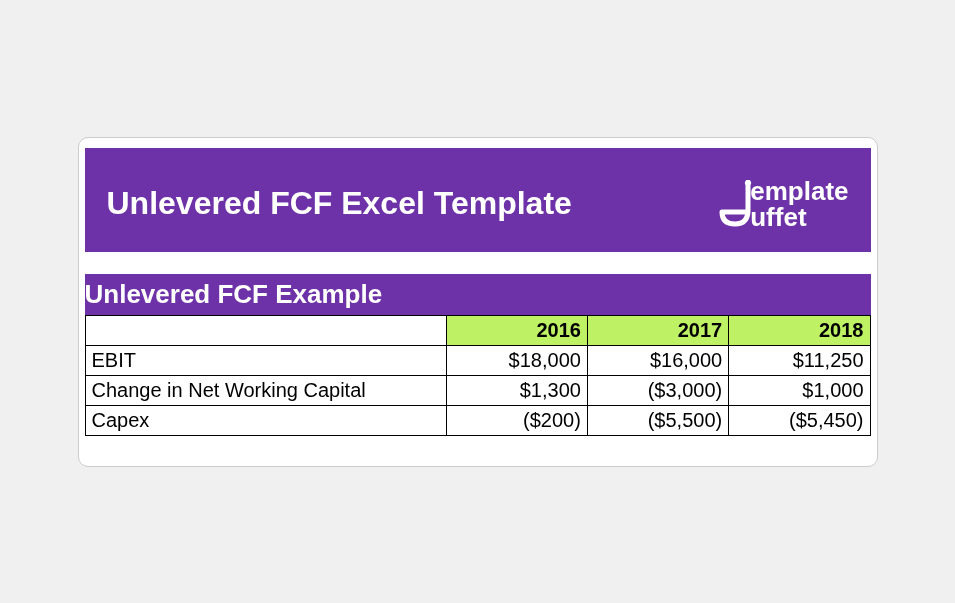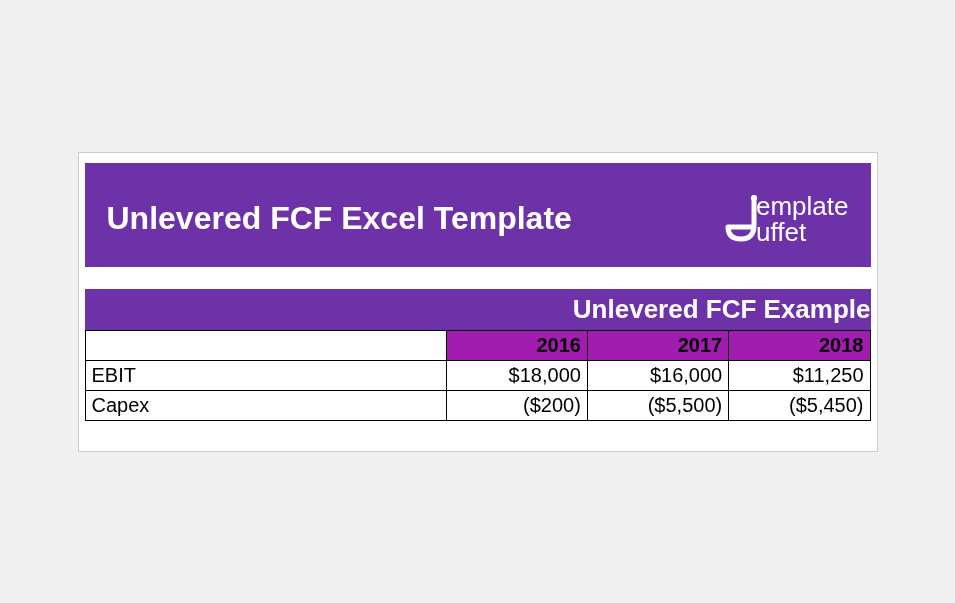--- a/index.html
+++ b/index.html
@@ -9,21 +9,21 @@
     background: #f0f0f0;
     font-family: Arial, Helvetica, sans-serif;
     display: flex;
     align-items: center;
     justify-content: center;
   }
   .card {
     width: 800px;
     background: #fff;
     border: 1px solid #ccc;
-    border-radius: 0;
+    border-radius: 10px;
     padding-bottom: 30px;
   }
   .banner {
     background: #6d32a8;
     color: #fff;
     padding: 30px 22px 22px 22px;
     display: flex;
     align-items: center;
     justify-content: space-between;
     margin: 10px 6px 0 6px;
@@ -38,48 +38,48 @@
     gap: 0;
   }
   .logo-hook {
     width: 34px;
     height: 50px;
   }
   .logo-text {
     display: flex;
     flex-direction: column;
     line-height: 1;
-    font-weight: normal;
+    font-weight: bold;
     font-size: 26px;
     margin-left: -2px;
   }
   .spacer {
     height: 22px;
   }
   .subtitle-bar {
     background: #6d32a8;
     color: #fff;
-    text-align: right;
+    text-align: left;
     font-size: 26px;
     font-weight: bold;
     padding: 5px 0;
     margin: 0 6px;
   }
   table {
     width: calc(100% - 12px);
     margin: 0 6px;
     border-collapse: collapse;
     font-size: 20px;
   }
   th, td {
     border: 1px solid #000;
     padding: 3px 6px;
   }
   th.yearcell {
-    background: #a21caf;
+    background: #bef264;
     text-align: right;
     font-weight: bold;
   }
   th.labelhead {
     background: #fff;
     border: 1px solid #000;
   }
   td.label {
     text-align: left;
   }
@@ -134,20 +134,26 @@
       </tr>
     </thead>
     <tbody>
       <tr>
         <td class="label">EBIT</td>
         <td class="val">$18,000</td>
         <td class="val">$16,000</td>
         <td class="val">$11,250</td>
       </tr>
       <tr>
+        <td class="label">Change in Net Working Capital</td>
+        <td class="val">$1,300</td>
+        <td class="val">($3,000)</td>
+        <td class="val">$1,000</td>
+      </tr>
+      <tr>
         <td class="label">Capex</td>
         <td class="val">($200)</td>
         <td class="val">($5,500)</td>
         <td class="val">($5,450)</td>
       </tr>
     </tbody>
   </table>
 
 </div>
 

